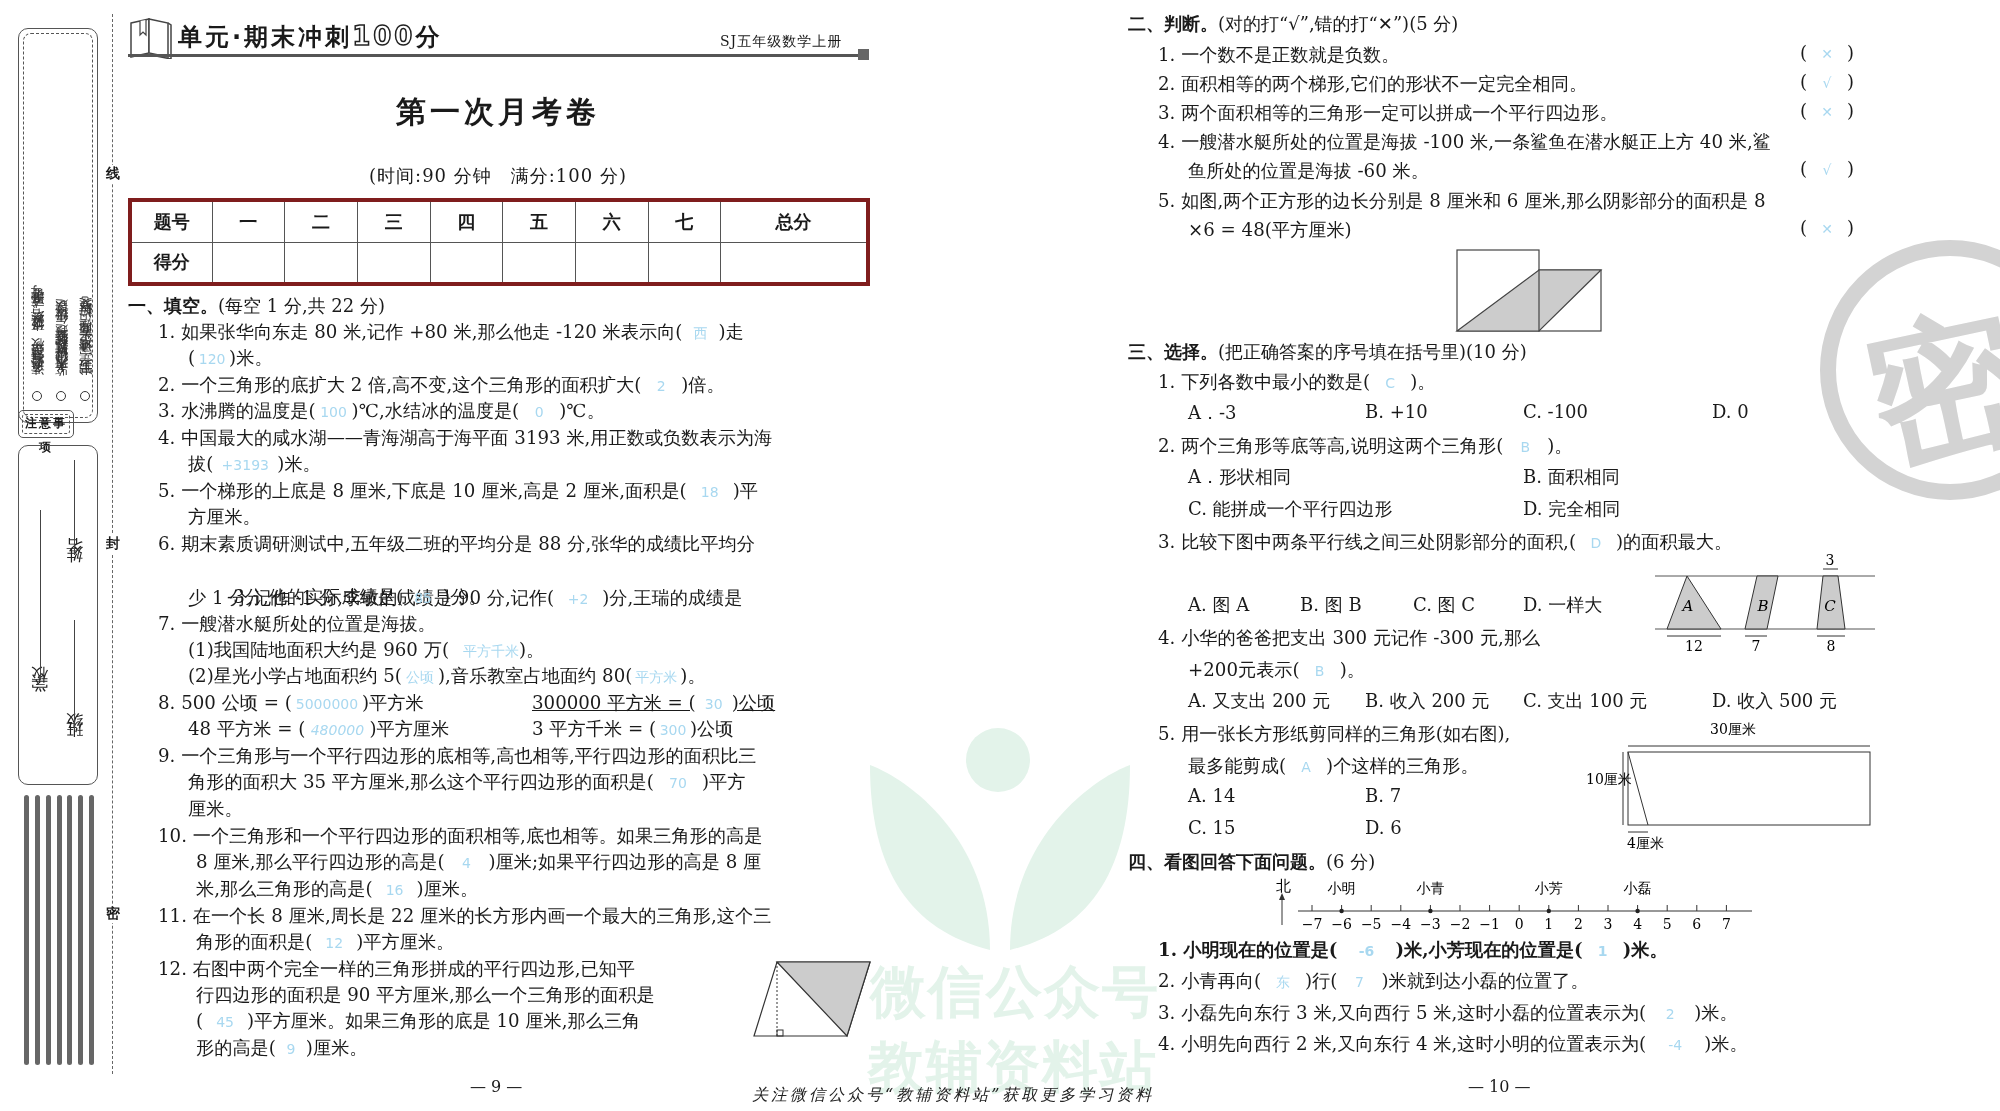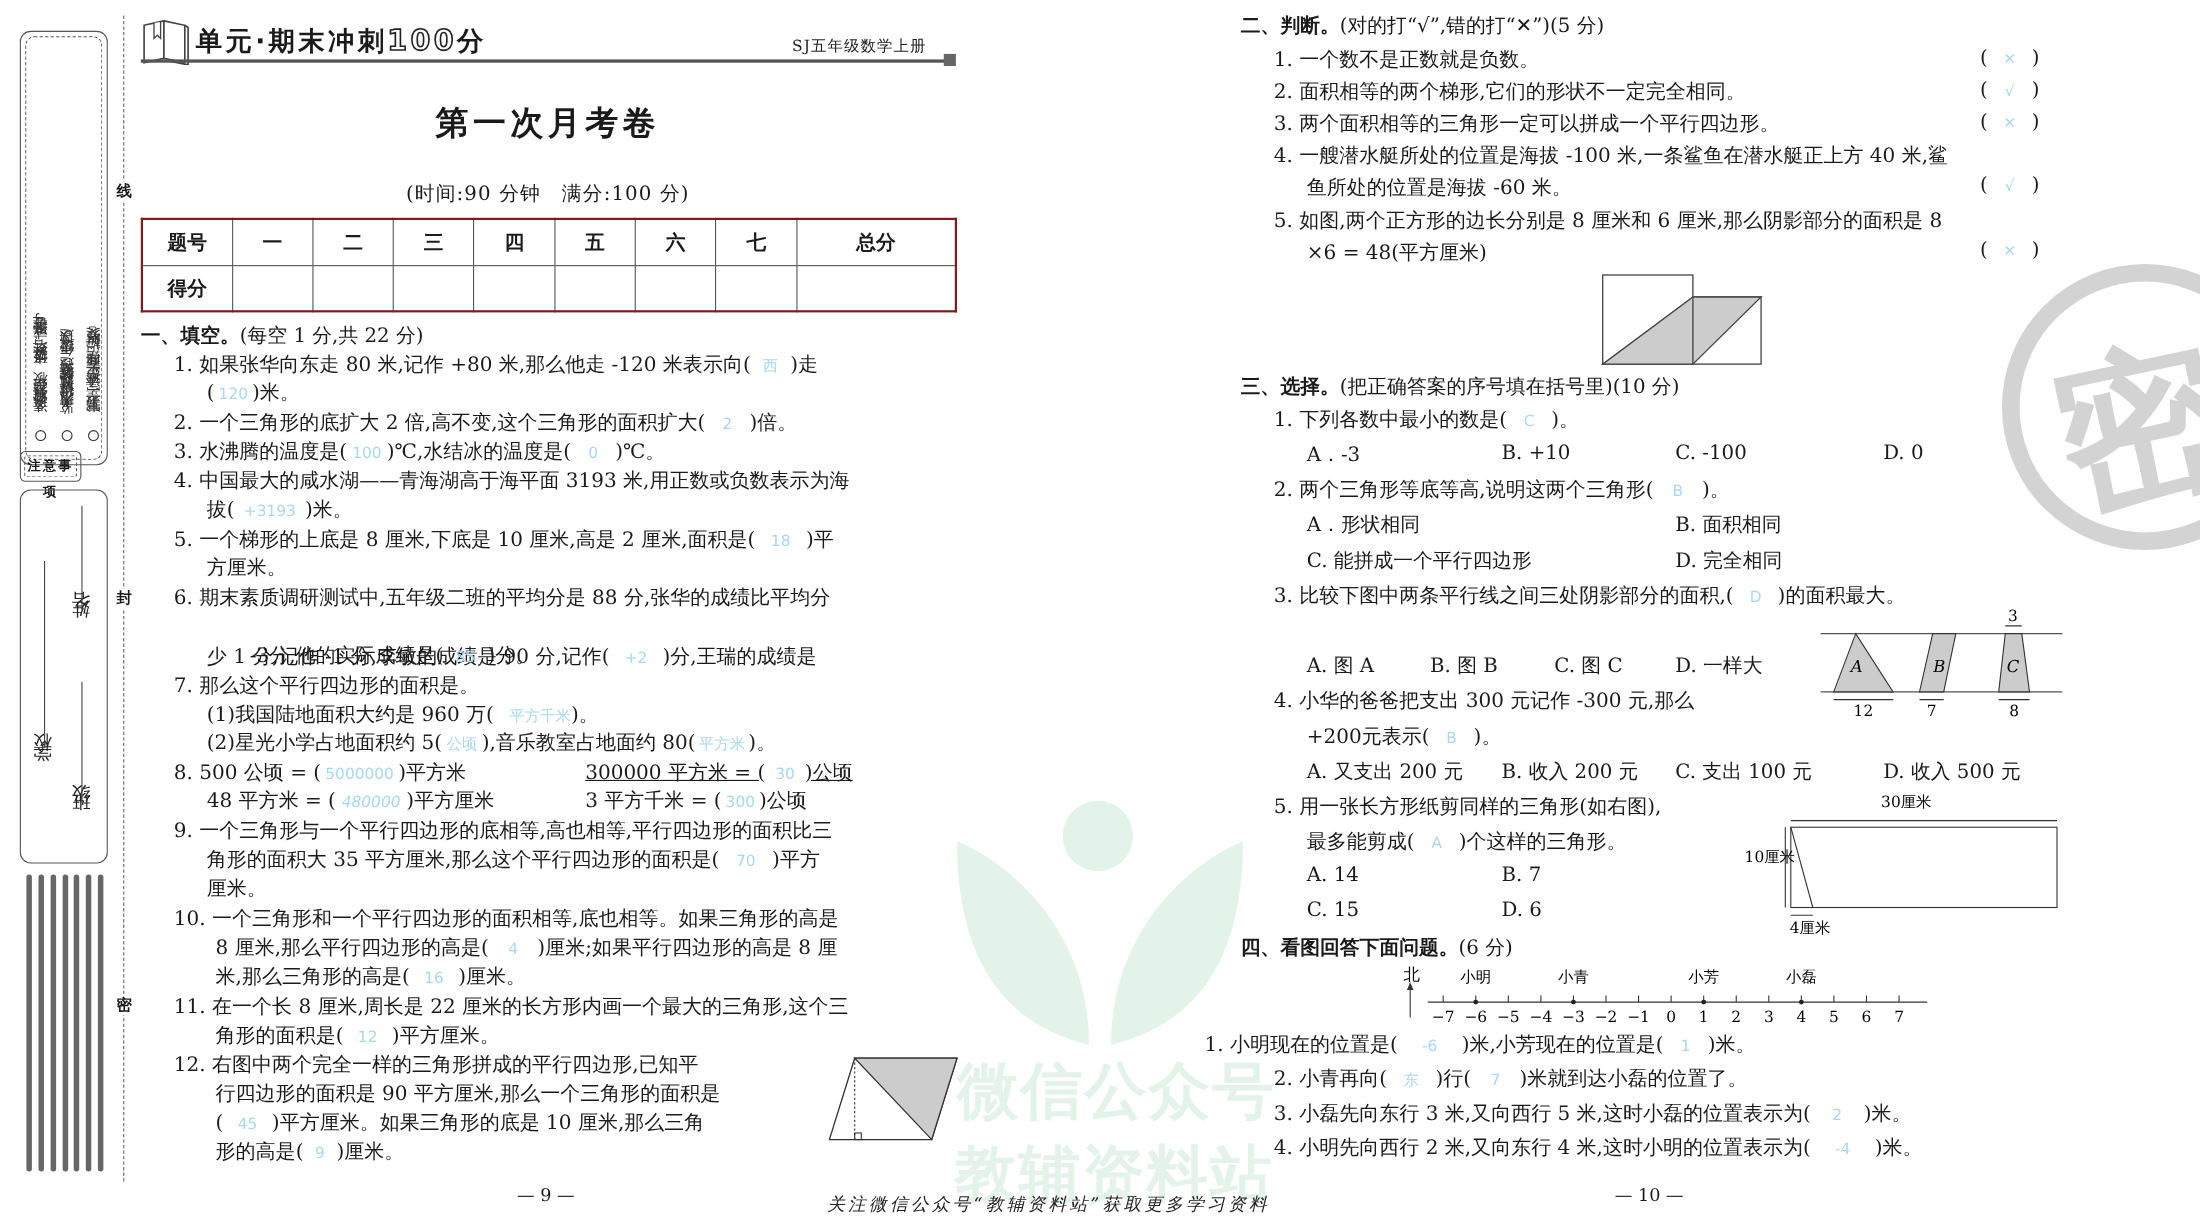--- a/index.html
+++ b/index.html
@@ -31,21 +31,21 @@
   .book-icon { width: 46px; height: 44px; margin-right: 4px; }
   .brand-text { font-size: 24px; font-weight: bold; letter-spacing: 3px; font-family: "DejaVu Sans", sans-serif; }
   .brand-text .hundred { color: #fff; -webkit-text-stroke: 1.5px #222; font-size: 26px; }
   .hdr-rule { position: absolute; left: 128px; top: 54px; width: 738px; height: 3px; background: #555; }
   .hdr-sq { position: absolute; left: 858px; top: 49px; width: 11px; height: 11px; background: #666; }
   .hdr-right { position: absolute; left: 720px; top: 33px; font-size: 14px; letter-spacing: 1px; }
 
   .title { position: absolute; left: 128px; width: 740px; top: 92px; text-align: center; font-size: 30px; font-weight: bold; letter-spacing: 4px; }
   .subtitle { position: absolute; left: 128px; width: 740px; top: 164px; text-align: center; font-size: 18px; letter-spacing: 1px; }
 
-  table.score { position: absolute; left: 128px; top: 198px; width: 742px; border-collapse: collapse; border: 2px solid #7f1d1d; }
+  table.score { position: absolute; left: 128px; top: 198px; width: 742px; border-collapse: collapse; border: 4px solid #7f1d1d; }
   table.score td { border: 1px solid #555; height: 42px; text-align: center; font-size: 18px; font-family: "DejaVu Sans", sans-serif; font-weight: bold; }
   table.score td:first-child { width: 82px; }
 
   
   .sec { position: absolute; font-size: 18px; line-height: 26px; }
   .sec-head { font-family: "DejaVu Sans", sans-serif; font-weight: bold; }
   .q { position: absolute; font-size: 18.2px; line-height: 26.6px; white-space: nowrap; }
   .q .num { display: inline-block; }
   .ans { color: #a8d8f0; display: inline-block; min-width: 20px; text-align: center; font-size: 14px; font-family: "DejaVu Sans", sans-serif; }
   .judge-slot { position: absolute; font-size: 18px; }
@@ -175,21 +175,21 @@
   <span class="num">6.</span> <span>期末素质调研测试中,五年级二班的平均分是 88 分,张华的成绩比平均分</span>
 </div>
 <div class="q" style="left:188px; top:585px;">
   <span>少 1 分,记作 -1 分,李敏的成绩是 90 分,记作(</span><span class="ans" style="min-width:48px;">+2</span><span>)分,王瑞的成绩是</span>
 </div>
 <div class="q" style="left:188px; top:584px;margin-left:39px;">
   <span>-3分,他的实际成绩是(</span><span class="ans" style="min-width:40px;">85</span><span>)分。</span>
 </div>
 
 <div class="q" style="left:158px; top:611px;">
-  <span class="num">7.</span> <span>那么这个平行四边形的面积是。</span>
+  <span class="num">7.</span> <span>一艘潜水艇所处的位置是海拔。</span>
 </div>
 <div class="q" style="left:188px; top:637px;">
   <span>(1)我国陆地面积大约是 960 万(</span><span class="ans" style="min-width:70px;text-align:right;">平方千米</span><span>)。</span>
 </div>
 <div class="q" style="left:188px; top:663px;">
   <span>(2)星光小学占地面积约 5(</span><span class="ans" style="min-width:36px;">公顷</span><span>),音乐教室占地面约 80(</span><span class="ans" style="min-width:48px;">平方米</span><span>)。</span>
 </div>
 
 <div class="q" style="left:158px; top:690px;">
   <span class="num">8.</span> <span>500 公顷 = (</span><span class="ans" style="min-width:70px;">5000000</span><span>)平方米</span>
@@ -401,21 +401,21 @@
       <text x="71.6" y="18" font-size="14" text-anchor="middle">小明</text>
       <circle cx="160.4" cy="36" r="2.2" fill="#222"></circle>
       <text x="160.4" y="18" font-size="14" text-anchor="middle">小青</text>
       <circle cx="278.8" cy="36" r="2.2" fill="#222"></circle>
       <text x="278.8" y="18" font-size="14" text-anchor="middle">小芳</text>
       <circle cx="367.6" cy="36" r="2.2" fill="#222"></circle>
       <text x="367.6" y="18" font-size="14" text-anchor="middle">小磊</text>
     </g>
 </svg>
 
-<div class="q" style="left:1095px; top:937px;">
+<div class="q" style="left:1158px; top:937px;font-weight:bold;">
   <span>1.</span> <span>小明现在的位置是(</span><span class="ans" style="min-width:58px;">-6</span><span>)米,小芳现在的位置是(</span><span class="ans" style="min-width:40px;">1</span><span>)米。</span>
 </div>
 <div class="q" style="left:1158px; top:968px;">
   <span>2.</span> <span>小青再向(</span><span class="ans" style="min-width:44px;">东</span><span>)行(</span><span class="ans" style="min-width:44px;">7</span><span>)米就到达小磊的位置了。</span>
 </div>
 <div class="q" style="left:1158px; top:1000px;">
   <span>3.</span> <span>小磊先向东行 3 米,又向西行 5 米,这时小磊的位置表示为(</span><span class="ans" style="min-width:48px;">2</span><span>)米。</span>
 </div>
 <div class="q" style="left:1158px; top:1031px;">
   <span>4.</span> <span>小明先向西行 2 米,又向东行 4 米,这时小明的位置表示为(</span><span class="ans" style="min-width:58px;">-4</span><span>)米。</span>

